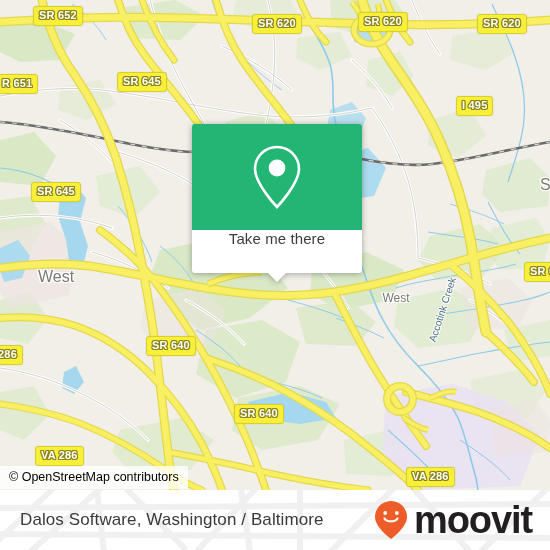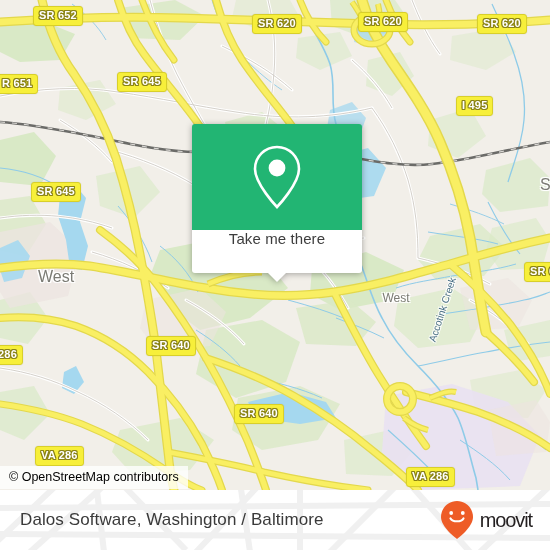--- a/index.html
+++ b/index.html
@@ -108,21 +108,21 @@
   #footer-inner{
     position:relative;width:550px;height:60px;
     display:flex;align-items:center;justify-content:space-between;
     padding:0 18px 0 20px;box-sizing:border-box;
   }
   #footer-title{
     color:#3a3a3a;font-size:17px;letter-spacing:.1px;white-space:nowrap;
   }
   #brand{display:flex;align-items:center;gap:0px;}
   #brand-word{
-    color:#231f20;font-size:20px;font-weight:normal;letter-spacing:-1.1px;
+    color:#231f20;font-size:38px;font-weight:bold;letter-spacing:-1.1px;
     line-height:1;margin-left:6px;
   }
 </style>
 </head>
 <body>
 
 <div id="app">
 
   <div id="map">
 

